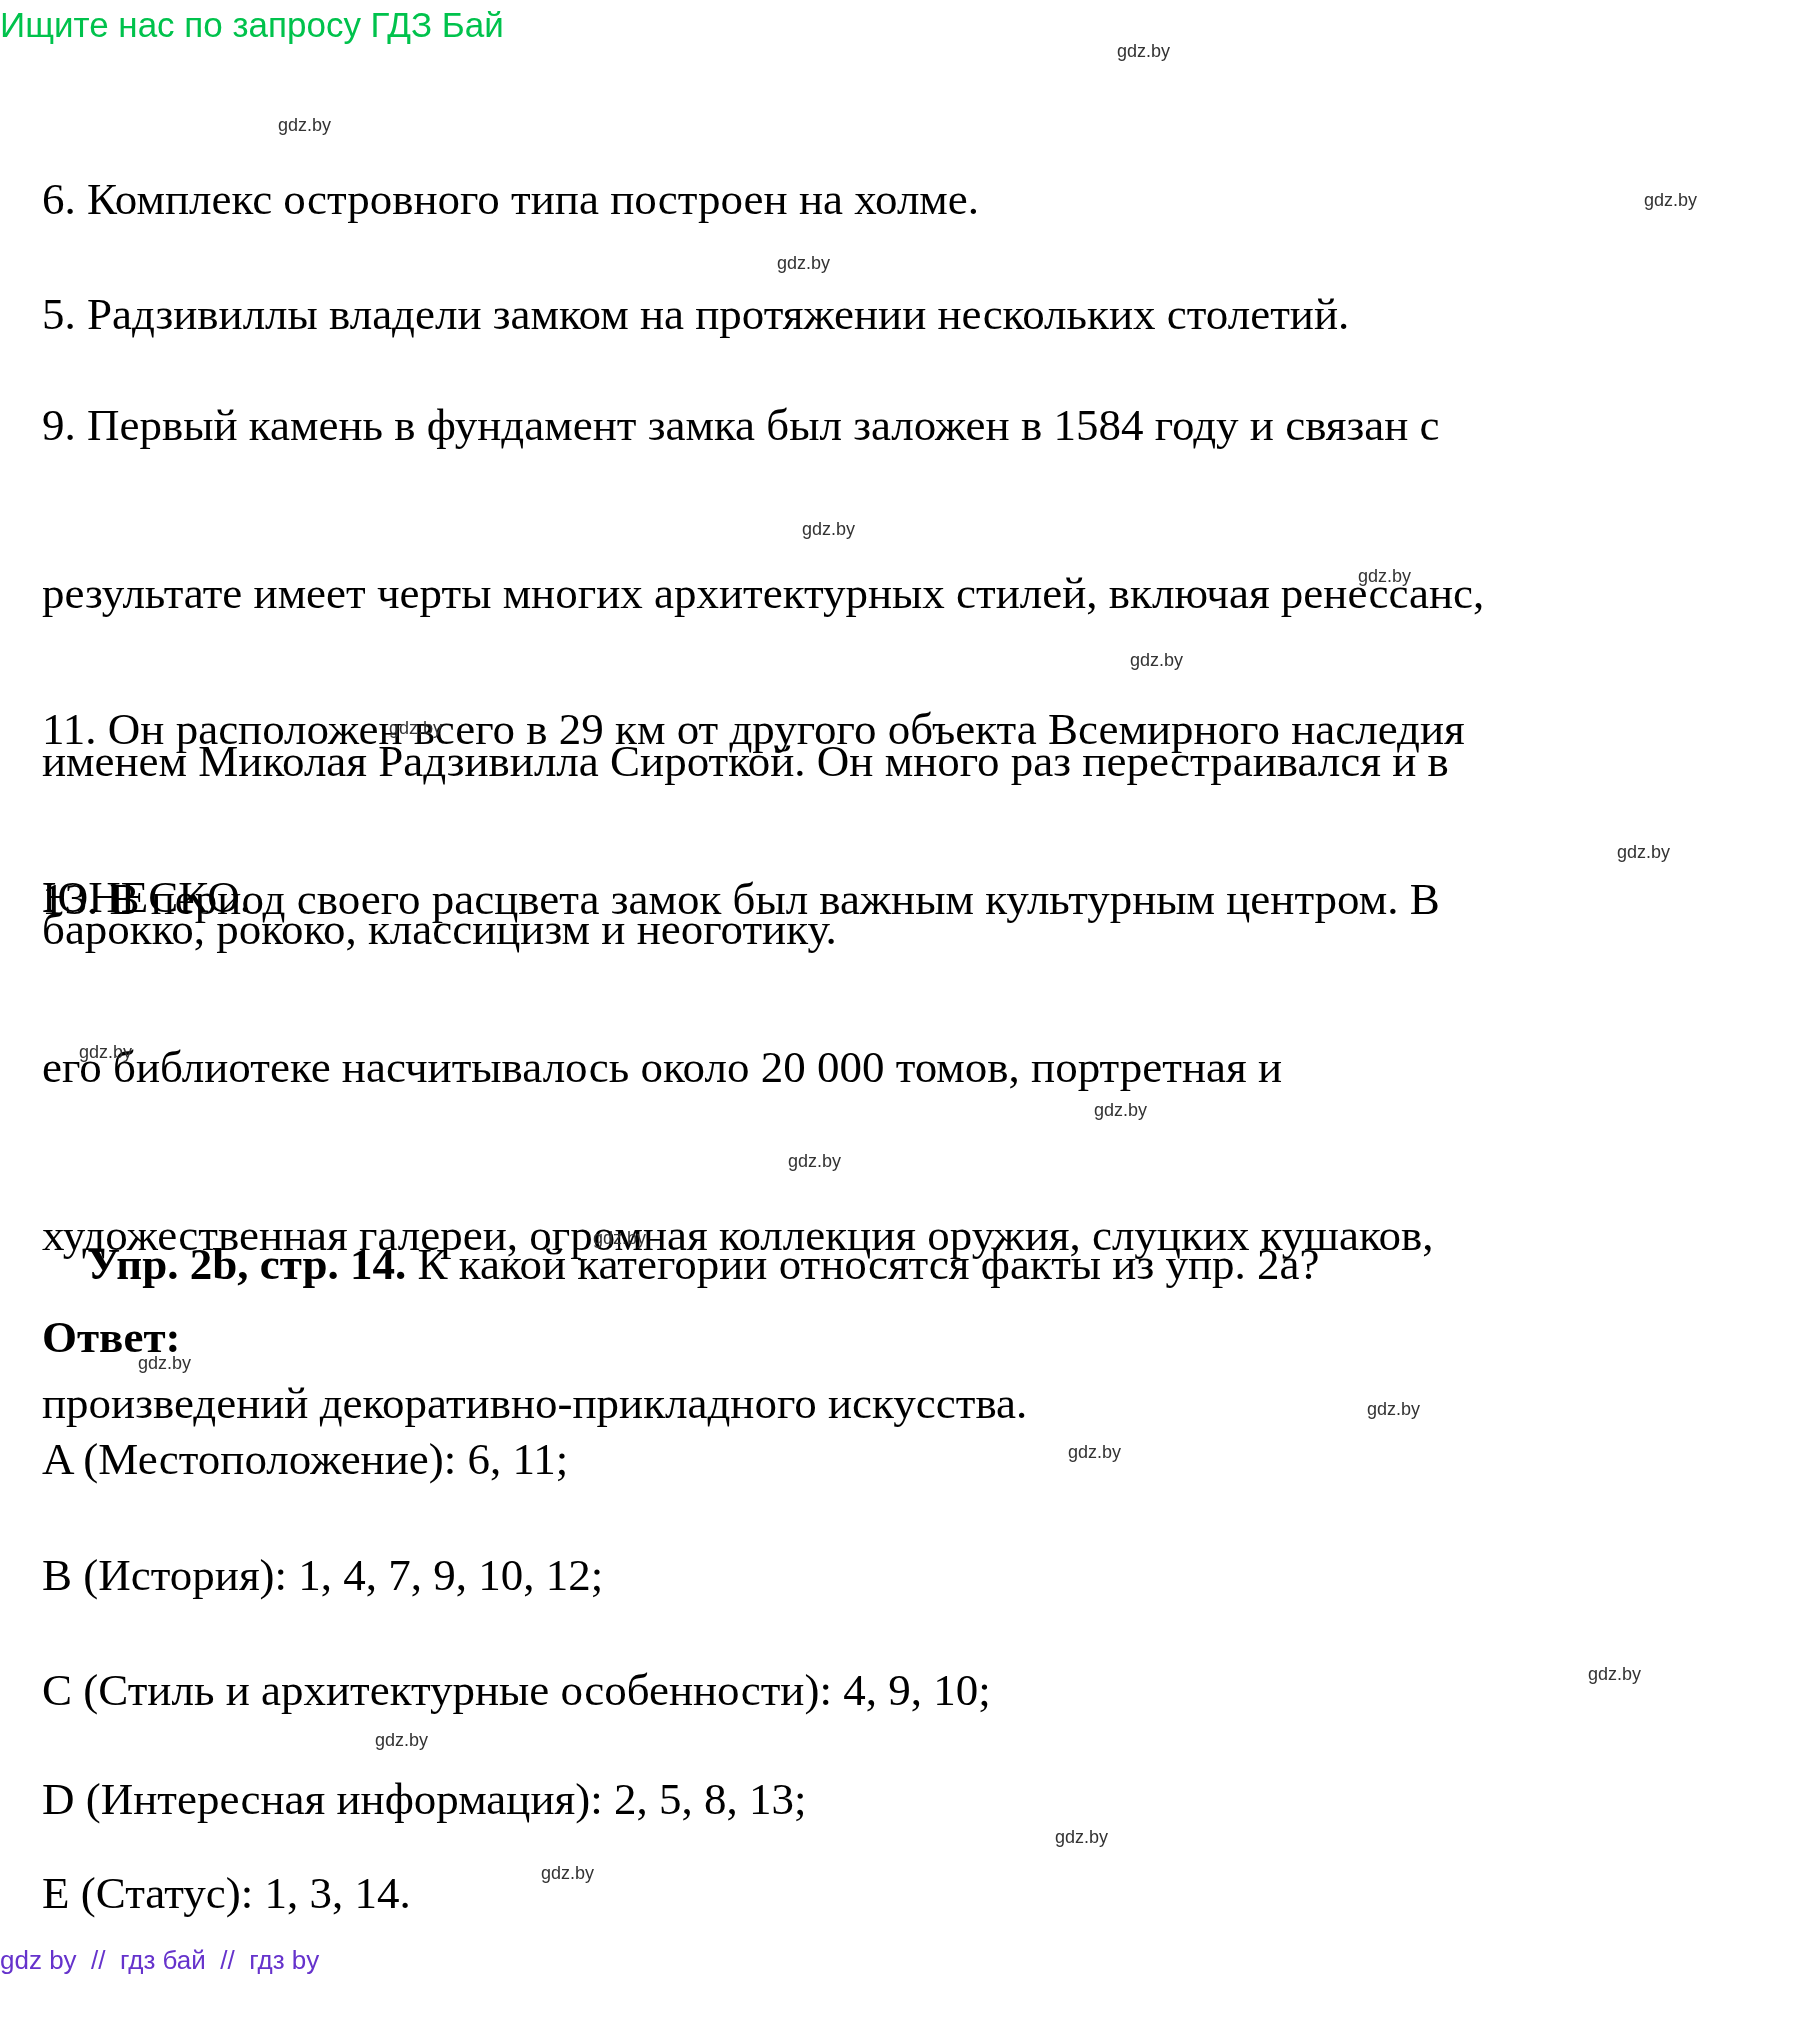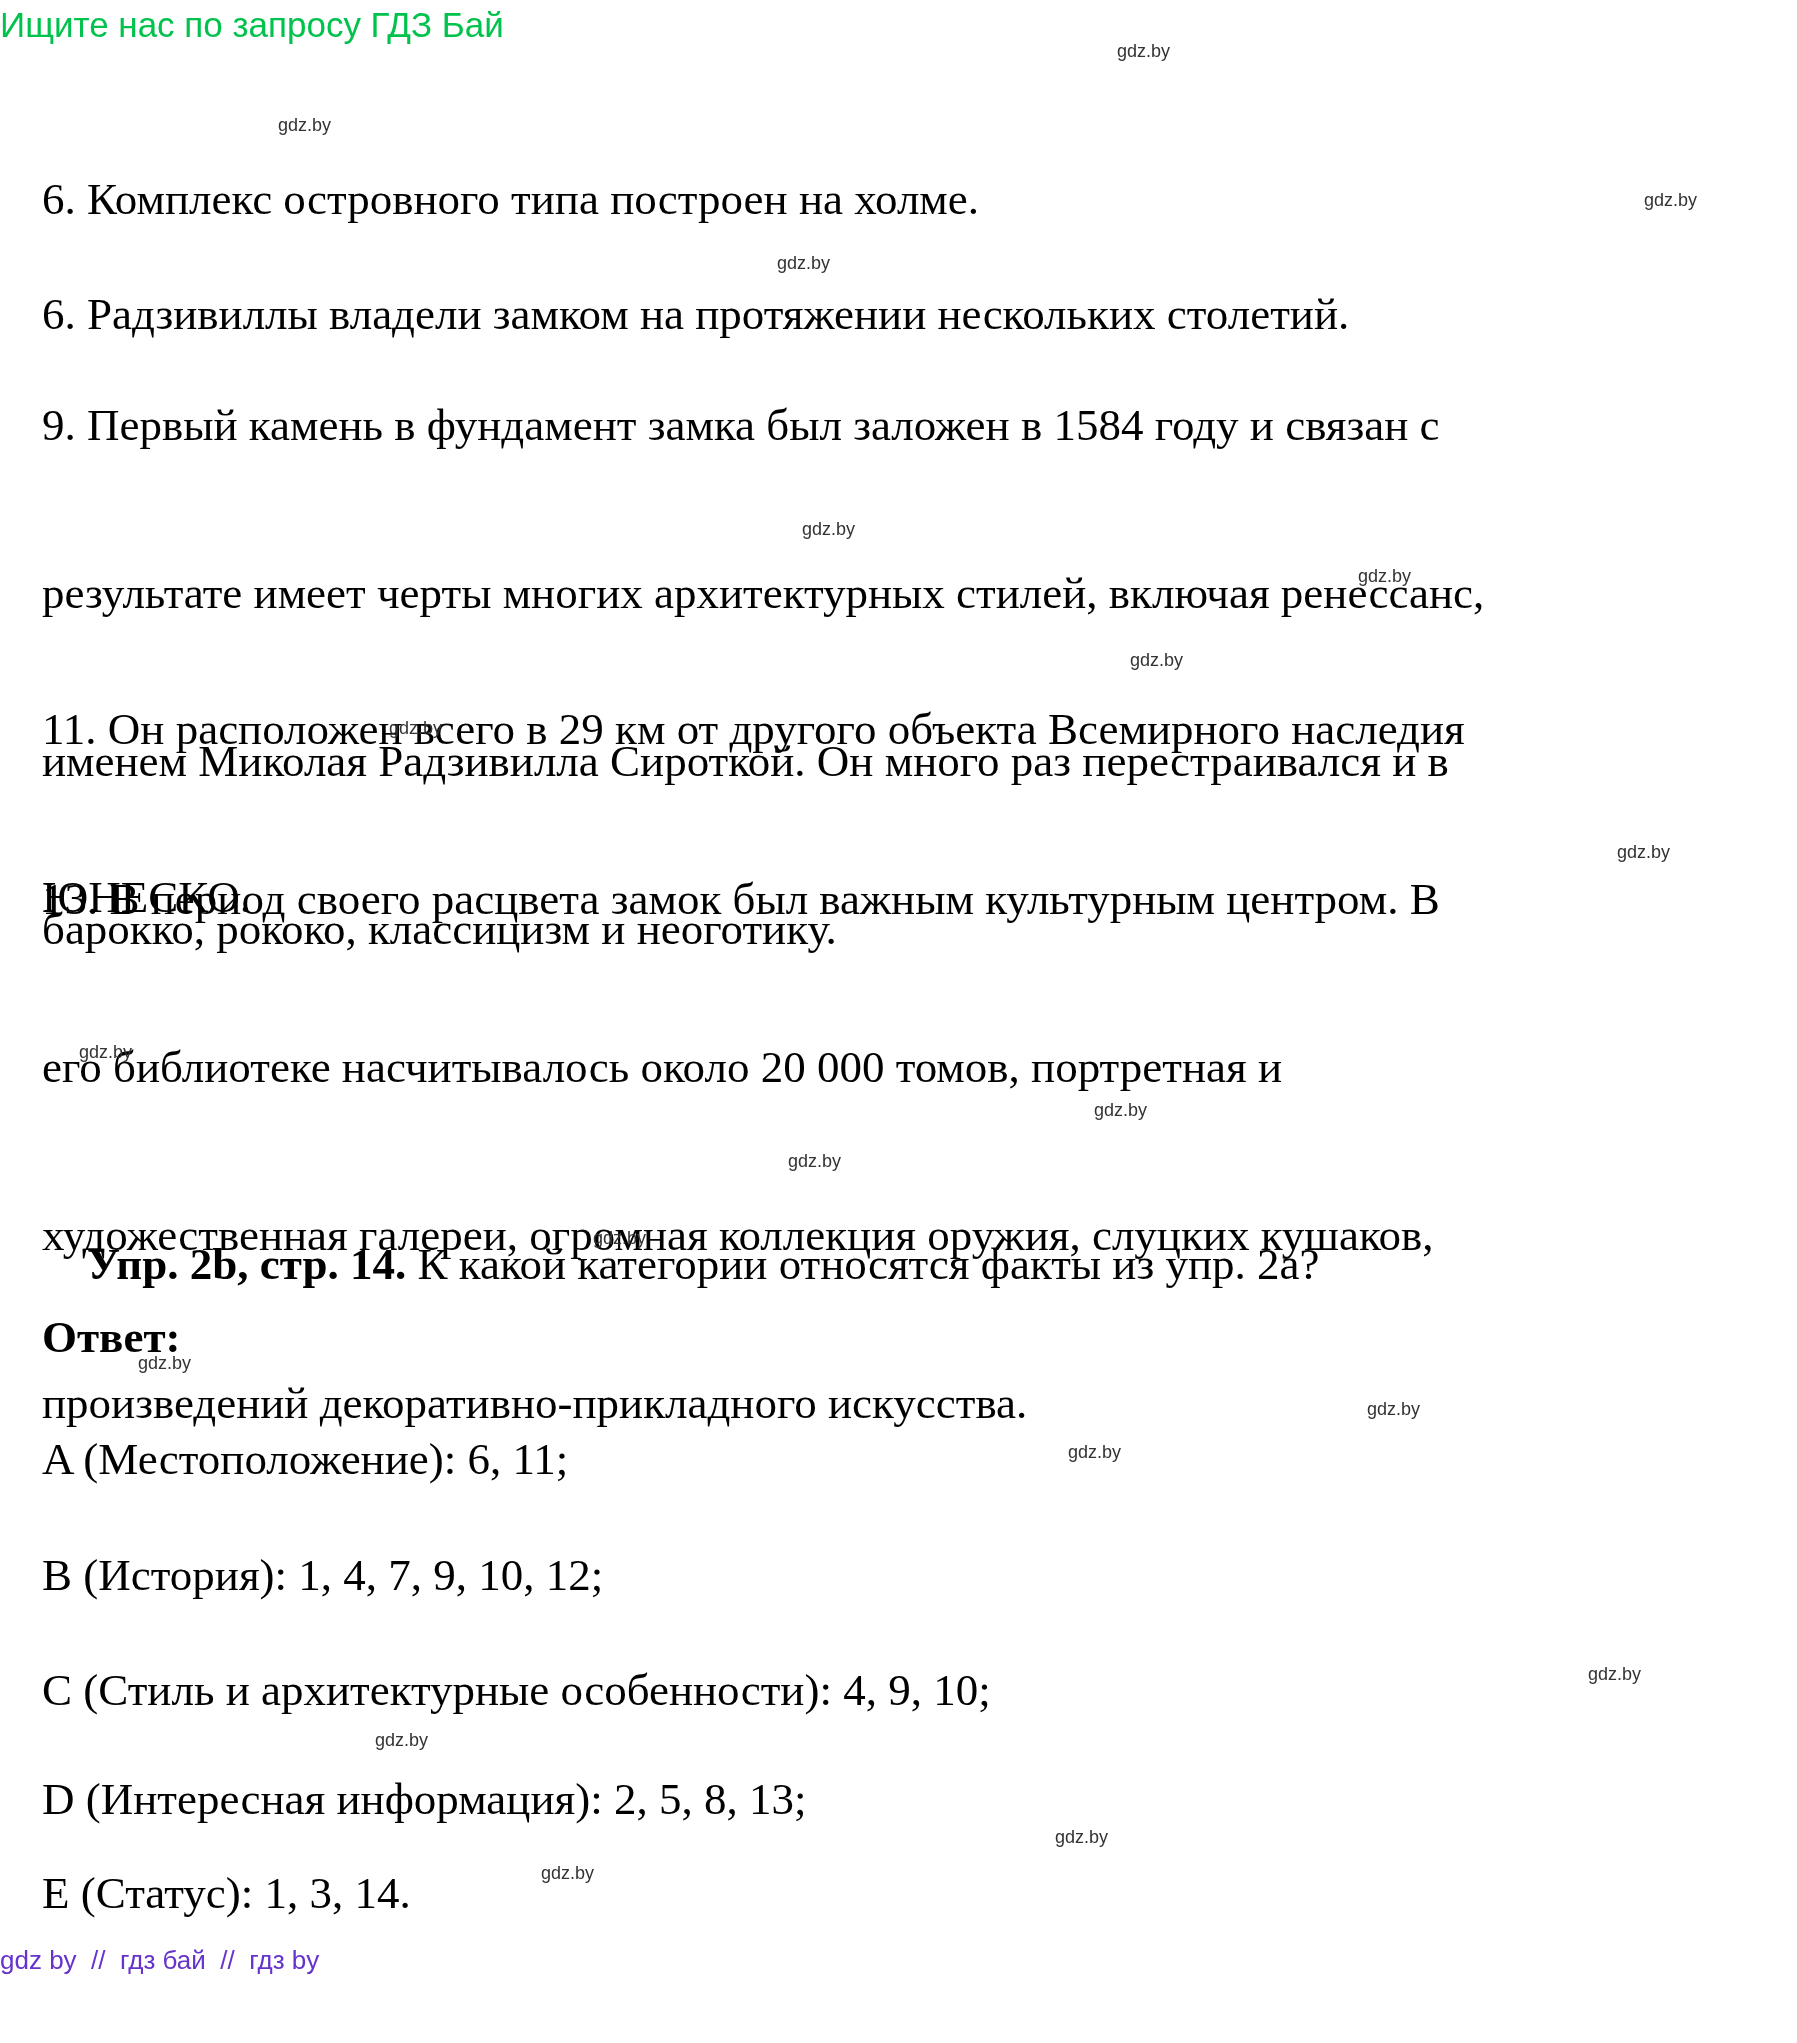--- a/index.html
+++ b/index.html
@@ -51,21 +51,21 @@
 
 <div class="page">
 
   <div class="promo">Ищите нас по запросу ГДЗ Бай</div>
 
   <div class="para" style="top:59px">
     <div>6. Комплекс островного типа построен на холме.</div>
   </div>
 
   <div class="para" style="top:174px">
-    <div>6. Радзивиллы владели замком на протяжении нескольких столетий.</div>
+    <div>5. Радзивиллы владели замком на протяжении нескольких столетий.</div>
   </div>
 
   <div class="para" style="top:285px">
     <div>9. Первый камень в фундамент замка был заложен в 1584 году и связан с</div>
     <div>результате имеет черты многих архитектурных стилей, включая ренессанс,</div>
     <div>именем Миколая Радзивилла Сироткой. Он много раз перестраивался и в</div>
     <div>барокко, рококо, классицизм и неоготику.</div>
   </div>
 
   <div class="para" style="top:589px">

